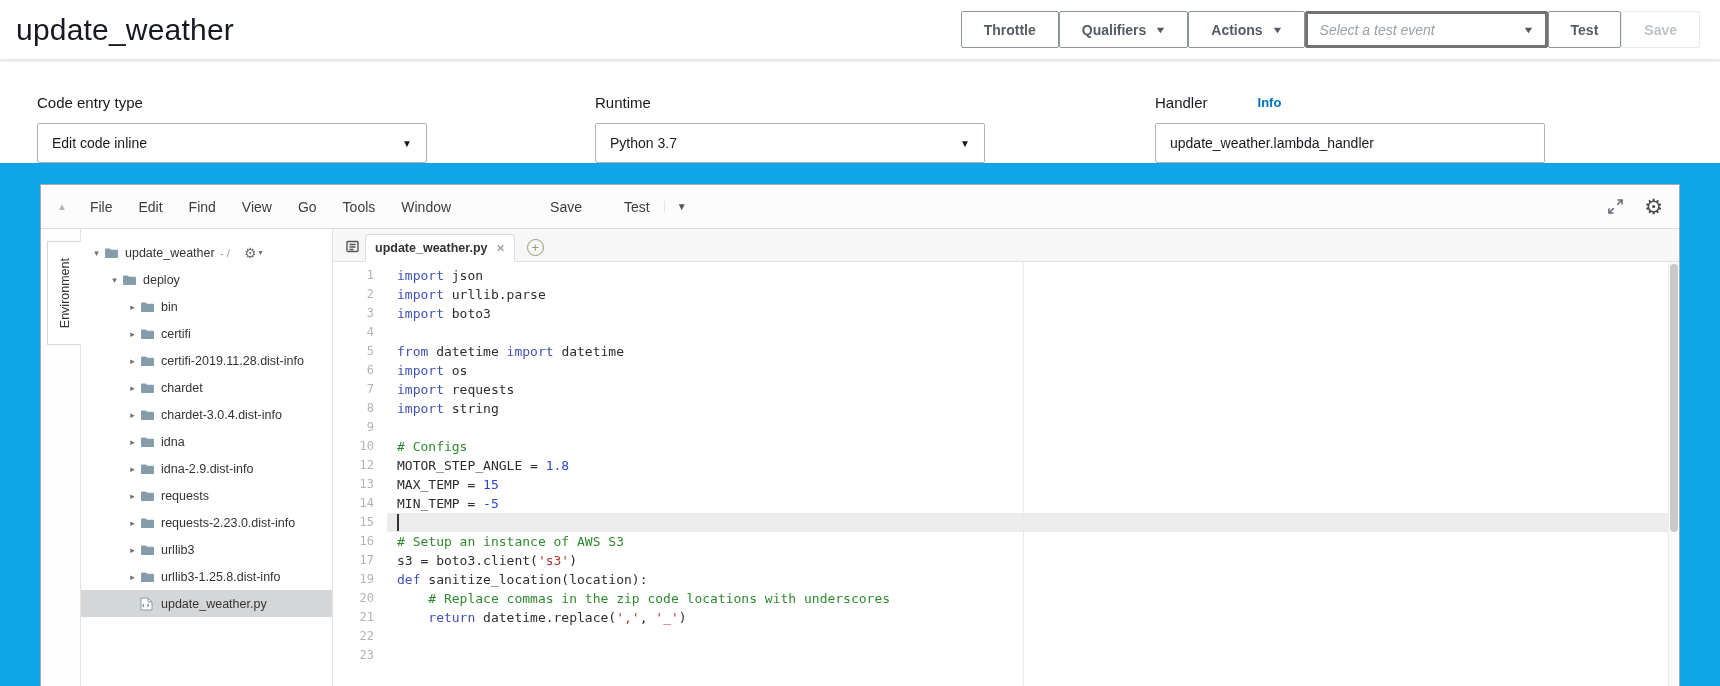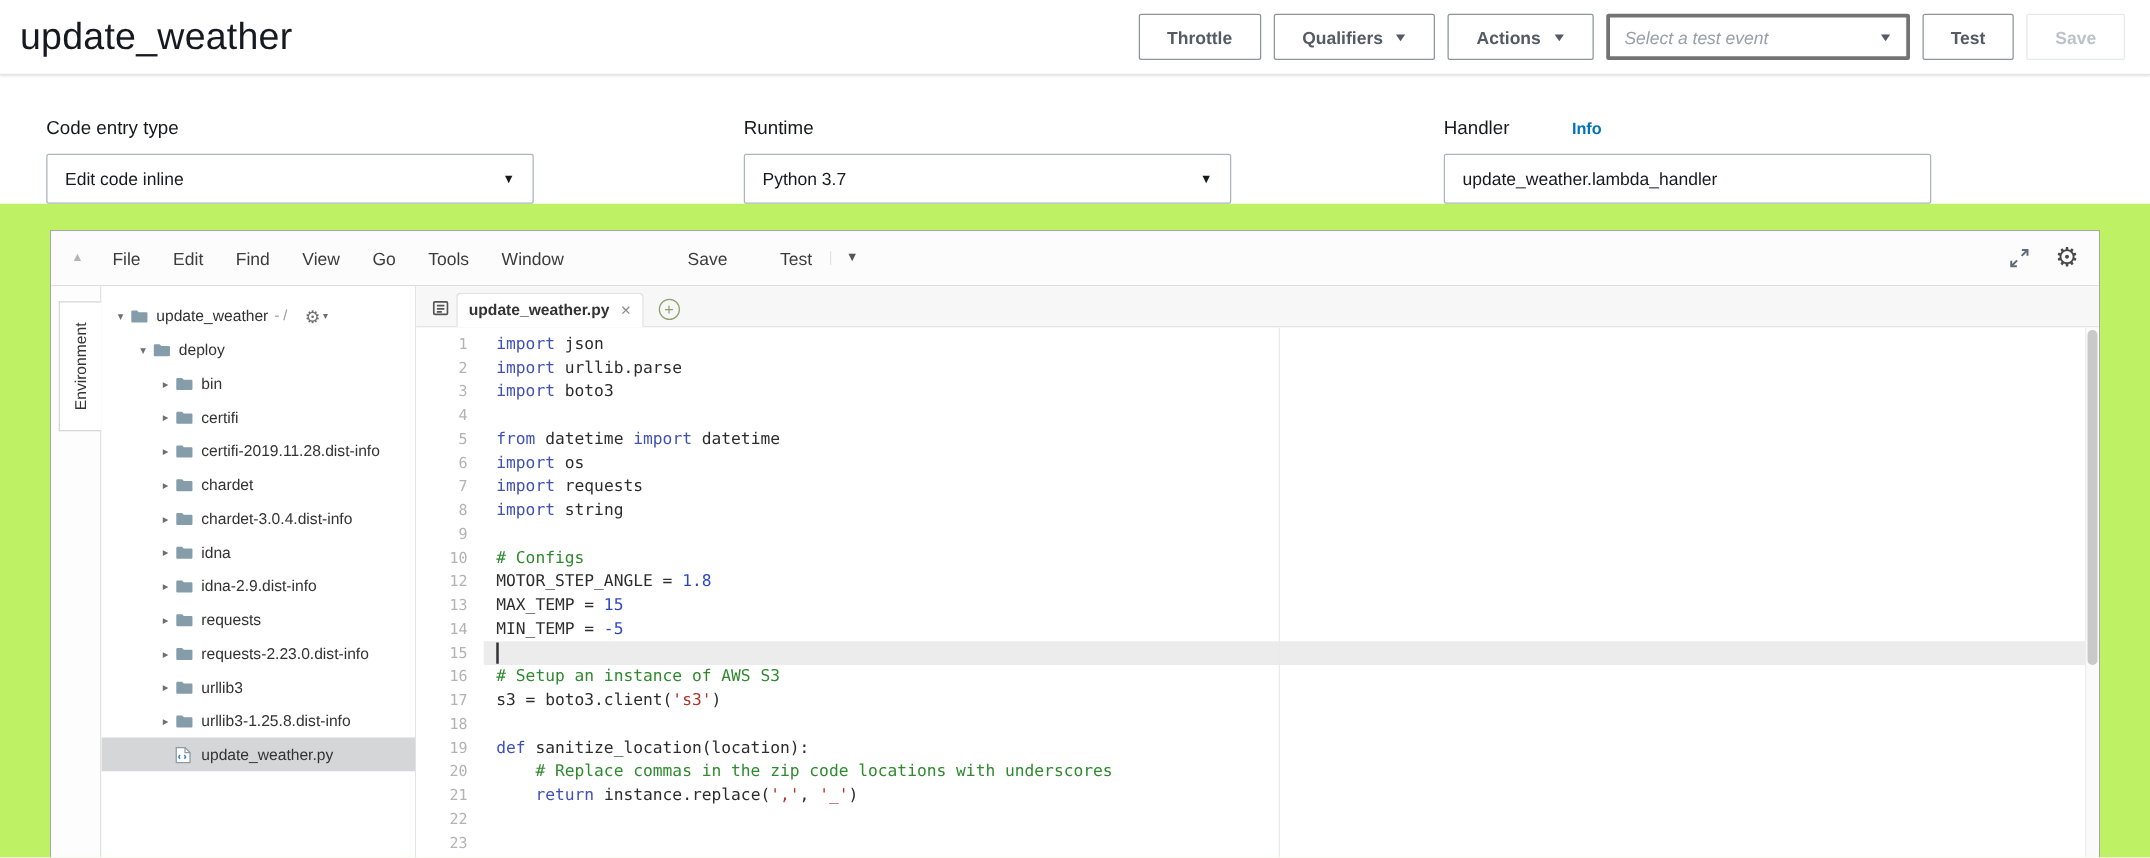--- a/index.html
+++ b/index.html
@@ -1,30 +1,30 @@
 <!DOCTYPE html>
 <html style="--accent: #0073bb; --keyword: #3f51b5; --string: #b0342c; --comment: #2f8a2f; --number: #2c46c8; --plain: #2d2d2d;"><head>
 <meta charset="utf-8">
 <style>
   * { box-sizing: border-box; margin: 0; padding: 0; }
   html,body { width:1720px; height:686px; }
   body {
     font-family: "Liberation Sans", sans-serif;
     background:#fff; color:#16191f; overflow:hidden; position:relative;
   }
-  .app { width:1720px; height:686px; position:relative; background:#bef264; overflow:hidden; }
+  .app { width:1720px; height:686px; position:relative; background:#0ea5e9; overflow:hidden; }
 
   
   .header{
     height:60px; display:flex; align-items:center; padding:0 20px 0 16px;
     background:#fff; border-bottom:1px solid #e3e6e6;
     box-shadow:0 1px 2px rgba(0,0,0,.12); position:relative; z-index:3;
   }
   .page-title{ font-size:30px; font-weight:500; color:#16191f; letter-spacing:.2px; }
-  .header-actions{ margin-left:auto; display:flex; align-items:flex-end; gap:10px; }
+  .header-actions{ margin-left:auto; display:flex; align-items:flex-end; }
   .btn{
     height:37px; padding:0 22px; border:1px solid #8c9597; background:#fff;
     color:#545b64; font-weight:700; font-size:14px; border-radius:2px;
     display:inline-flex; align-items:center; gap:10px; font-family:inherit; cursor:pointer;
   }
   .btn .caret{ font-size:9px; transform:scaleX(1.4); color:#545b64; }
   .btn-save{ border-color:#e6e9ea; color:#bcc3c7; }
   .select-test{
     width:243px; height:37px; border:3px solid #737373; border-radius:2px; background:#fff;
     display:flex; align-items:center; padding:0 12px; color:#98a0a8;
@@ -419,34 +419,30 @@
               </div>
               <div class="code-line">
                 <span class="ln">16</span>
                 <span class="lc"><span class="tok-c"># Setup an instance of AWS S3</span></span>
               </div>
               <div class="code-line">
                 <span class="ln">17</span>
                 <span class="lc"><span class="tok-p">s3 = boto3.client(</span><span class="tok-s">'s3'</span><span class="tok-p">)</span></span>
               </div>
               <div class="code-line">
-                <span class="ln">18</span>
-                <span class="lc"></span>
-              </div>
-              <div class="code-line">
                 <span class="ln">19</span>
                 <span class="lc"><span class="tok-k">def</span><span class="tok-p"> sanitize_location(location):</span></span>
               </div>
               <div class="code-line">
                 <span class="ln">20</span>
                 <span class="lc"><span class="tok-c">    # Replace commas in the zip code locations with underscores</span></span>
               </div>
               <div class="code-line">
                 <span class="ln">21</span>
-                <span class="lc"><span class="tok-p">    </span><span class="tok-k">return</span><span class="tok-p"> instance.replace(</span><span class="tok-s">','</span><span class="tok-p">, </span><span class="tok-s">'_'</span><span class="tok-p">)</span></span>
+                <span class="lc"><span class="tok-p">    </span><span class="tok-k">return</span><span class="tok-p"> datetime.replace(</span><span class="tok-s">','</span><span class="tok-p">, </span><span class="tok-s">'_'</span><span class="tok-p">)</span></span>
               </div>
               <div class="code-line">
                 <span class="ln">22</span>
                 <span class="lc"></span>
               </div>
               <div class="code-line">
                 <span class="ln">23</span>
                 <span class="lc"></span>
               </div>
             </div>

